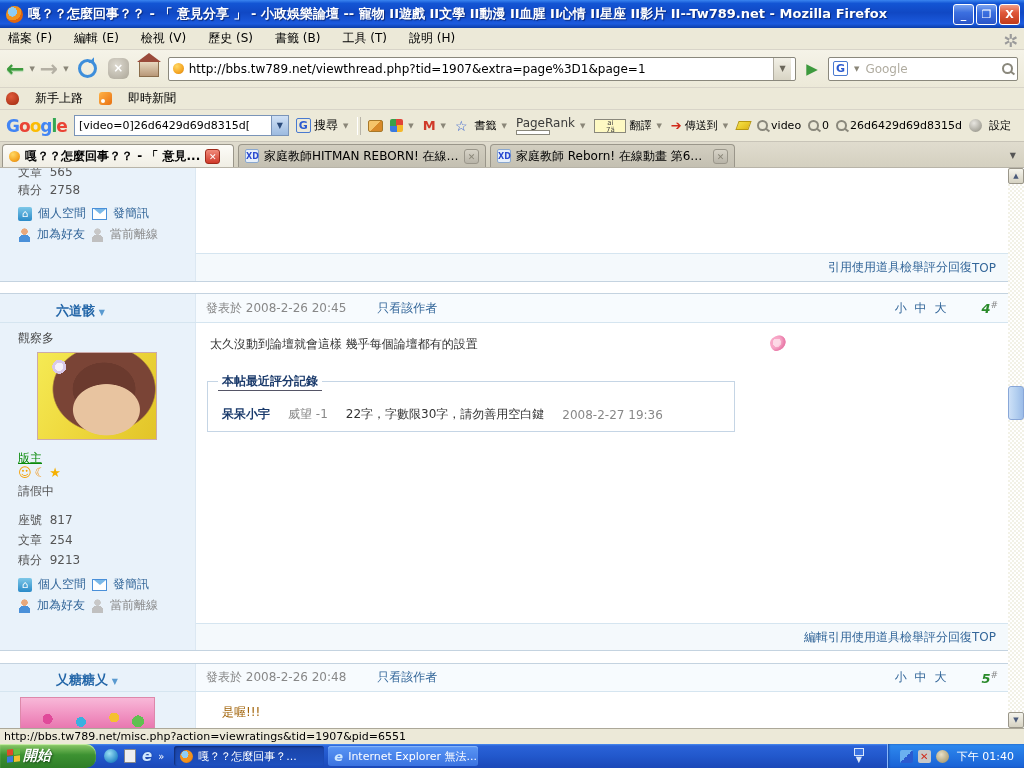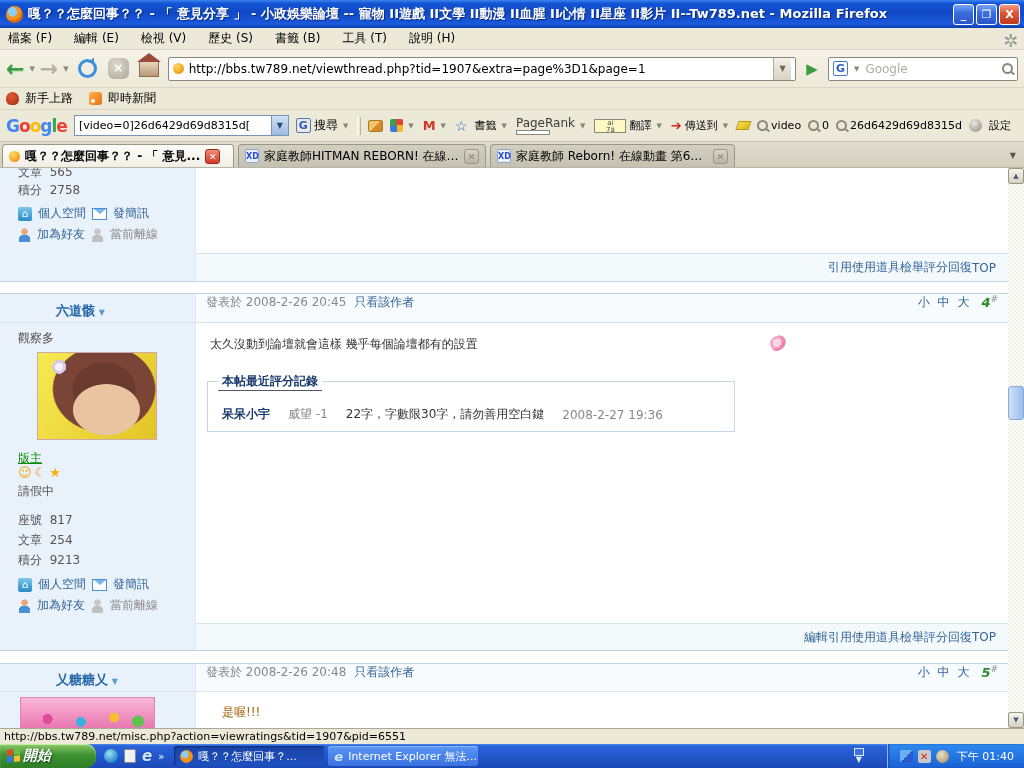--- a/index.html
+++ b/index.html
@@ -44,21 +44,21 @@
   .gobtn { width:26px; height:24px; text-align:center; line-height:24px; color:#3d9a3d; font-size:15px; }
   .gsearch { width:190px; height:24px; background:#fff; border:1px solid #8a887c; border-radius:2px; display:flex; align-items:center; padding:0 4px; gap:4px; }
   .g-logo { width:15px; height:15px; border:1px solid #4a7ad0; border-radius:2px; color:#2a5ad0; font-weight:bold; font-size:11px; text-align:center; line-height:14px; flex:none; }
   .g-ph { color:#b0aca0; flex:1; }
   .maglass { width:11px; height:11px; border:2px solid #8a887c; border-radius:50%; position:relative; flex:none; }
   .maglass::after { content:""; position:absolute; width:5px; height:2px; background:#8a887c; right:-4px; bottom:-2px; transform:rotate(40deg); }
 
   
   .bmbar { left:0; top:88px; width:1024px; height:22px; background:#ECE9D8; border-bottom:1px solid #D8D4C8;
     display:flex; align-items:center; padding-left:6px; gap:16px; }
-  .bm-item { display:flex; align-items:center; gap:6px; }
+  .bm-item { display:flex; align-items:center; gap:16px; }
   .bm-ico1 { width:13px; height:13px; border-radius:50% 50% 40% 40%; background:radial-gradient(circle at 40% 35%,#e05a3a,#a02a10); }
   .bm-ico2 { width:13px; height:13px; border-radius:3px; background:linear-gradient(135deg,#ffb347,#e87010); position:relative; }
   .bm-ico2::after { content:""; position:absolute; left:2px; bottom:2px; width:4px; height:4px; border-radius:50%; background:#fff; }
 
   
   .gbar { left:0; top:110px; width:1024px; height:32px; background:#ECE9D8; border-bottom:1px solid #C8C4B8;
     display:flex; align-items:center; padding:0 6px; gap:7px; overflow:hidden; }
   .glogo { font-weight:bold; font-size:17px; letter-spacing:-1px; flex:none; }
   .glogo b:nth-child(1){color:#4285F4}.glogo b:nth-child(2){color:#EA4335}.glogo b:nth-child(3){color:#FBBC05}
   .glogo b:nth-child(4){color:#4285F4}.glogo b:nth-child(5){color:#34A853}.glogo b:nth-child(6){color:#EA4335}
@@ -104,21 +104,21 @@
   .mini-home { width:14px; height:14px; flex:none; background:linear-gradient(180deg,#7ec8e8,#2a8ac8); border-radius:2px; color:#fff; font-size:10px; line-height:14px; text-align:center; }
   .mini-mail { width:15px; height:12px; flex:none; background:#fff; border:1px solid #4a90d9; position:relative; }
   .mini-mail::after { content:""; position:absolute; left:1px; top:0; border:6px solid transparent; border-top:5px solid #7ab8e8; border-bottom:0; width:0; }
   .mini-user { width:13px; height:14px; flex:none;
     background:radial-gradient(circle at 50% 26%, #e8a87c 0 3px, transparent 3.5px),
                radial-gradient(ellipse 6px 5px at 50% 82%, #4a90d9 0 99%, transparent 100%); }
   .mini-user.gray { background:radial-gradient(circle at 50% 26%, #c8c8c8 0 3px, transparent 3.5px),
                radial-gradient(ellipse 6px 5px at 50% 82%, #c0c0c0 0 99%, transparent 100%); }
   .author-name { color:#2366A8; font-weight:bold; font-size:13px;margin-left:38px; }
   .author-drop { color:#5a9ad0; font-size:8px; }
-  .post-head { background:#F7FBFE; border-bottom:1px solid #D5E5F0; display:flex; align-items:flex-start; padding:0 10px; }
+  .post-head { background:#F7FBFE; border-bottom:1px solid #D5E5F0; display:flex; align-items:center; padding:0 10px;gap:23px; }
   .post-foot { background:#F4F9FC; border-top:1px solid #D5E5F0; display:flex; align-items:center; justify-content:flex-end; gap:0; padding:0 12px; }
   .sizes { color:#336699; letter-spacing:2px; }
   .floor { color:#2a8a2a; font-weight:bold; font-style:italic; font-size:13px; }
   .floor-hash { color:#888; font-size:9px; vertical-align:super; }
   .avatar2 { border:1px solid #caa;
     background:
       radial-gradient(circle 7px at 18% 16%, #f5f0fa 0 60%, #d8c8e8 61% 99%, transparent 100%),
       radial-gradient(ellipse 34px 26px at 58% 66%, #e8c4a0 0 97%, transparent 100%),
       radial-gradient(ellipse 52px 44px at 56% 42%, #6b3a2e 0 60%, #7a4436 61% 97%, transparent 100%),
       linear-gradient(120deg,#f5ea54 0%,#efd93e 45%,#e2c428 100%); }

